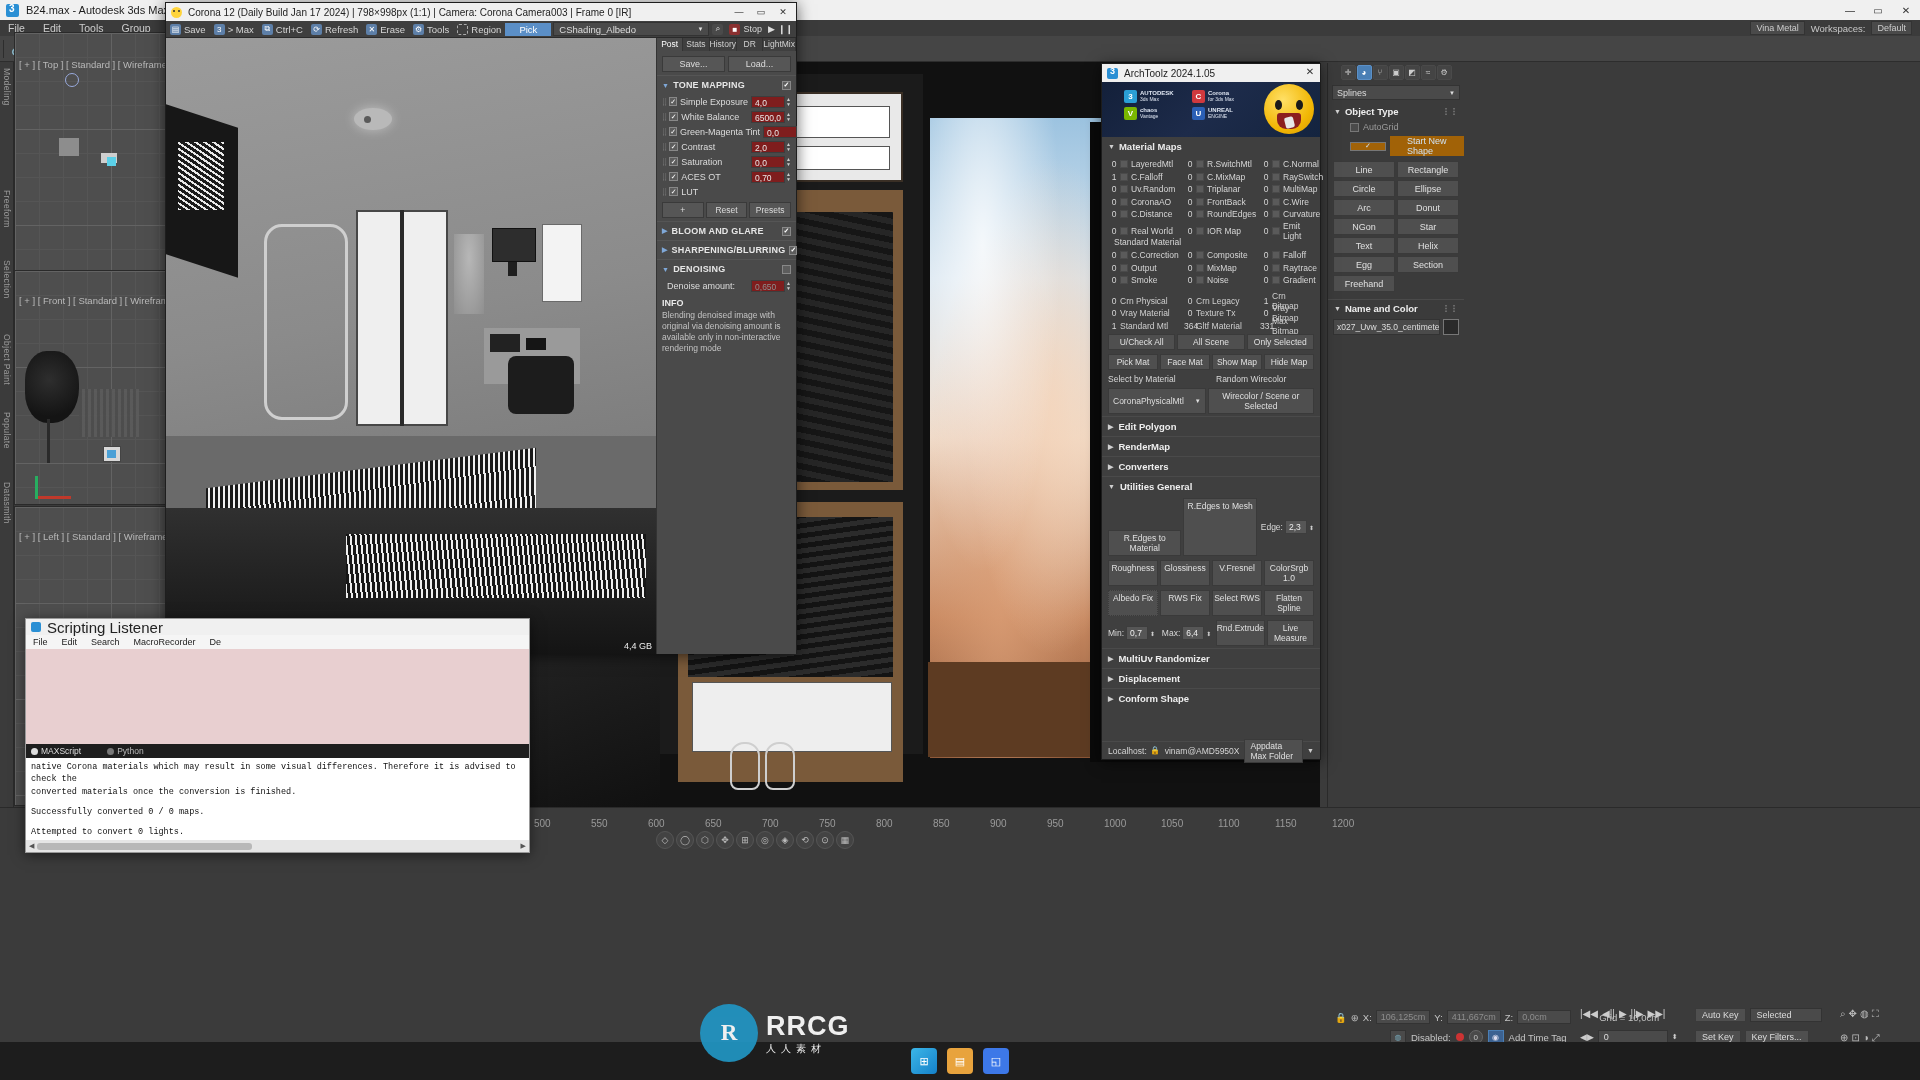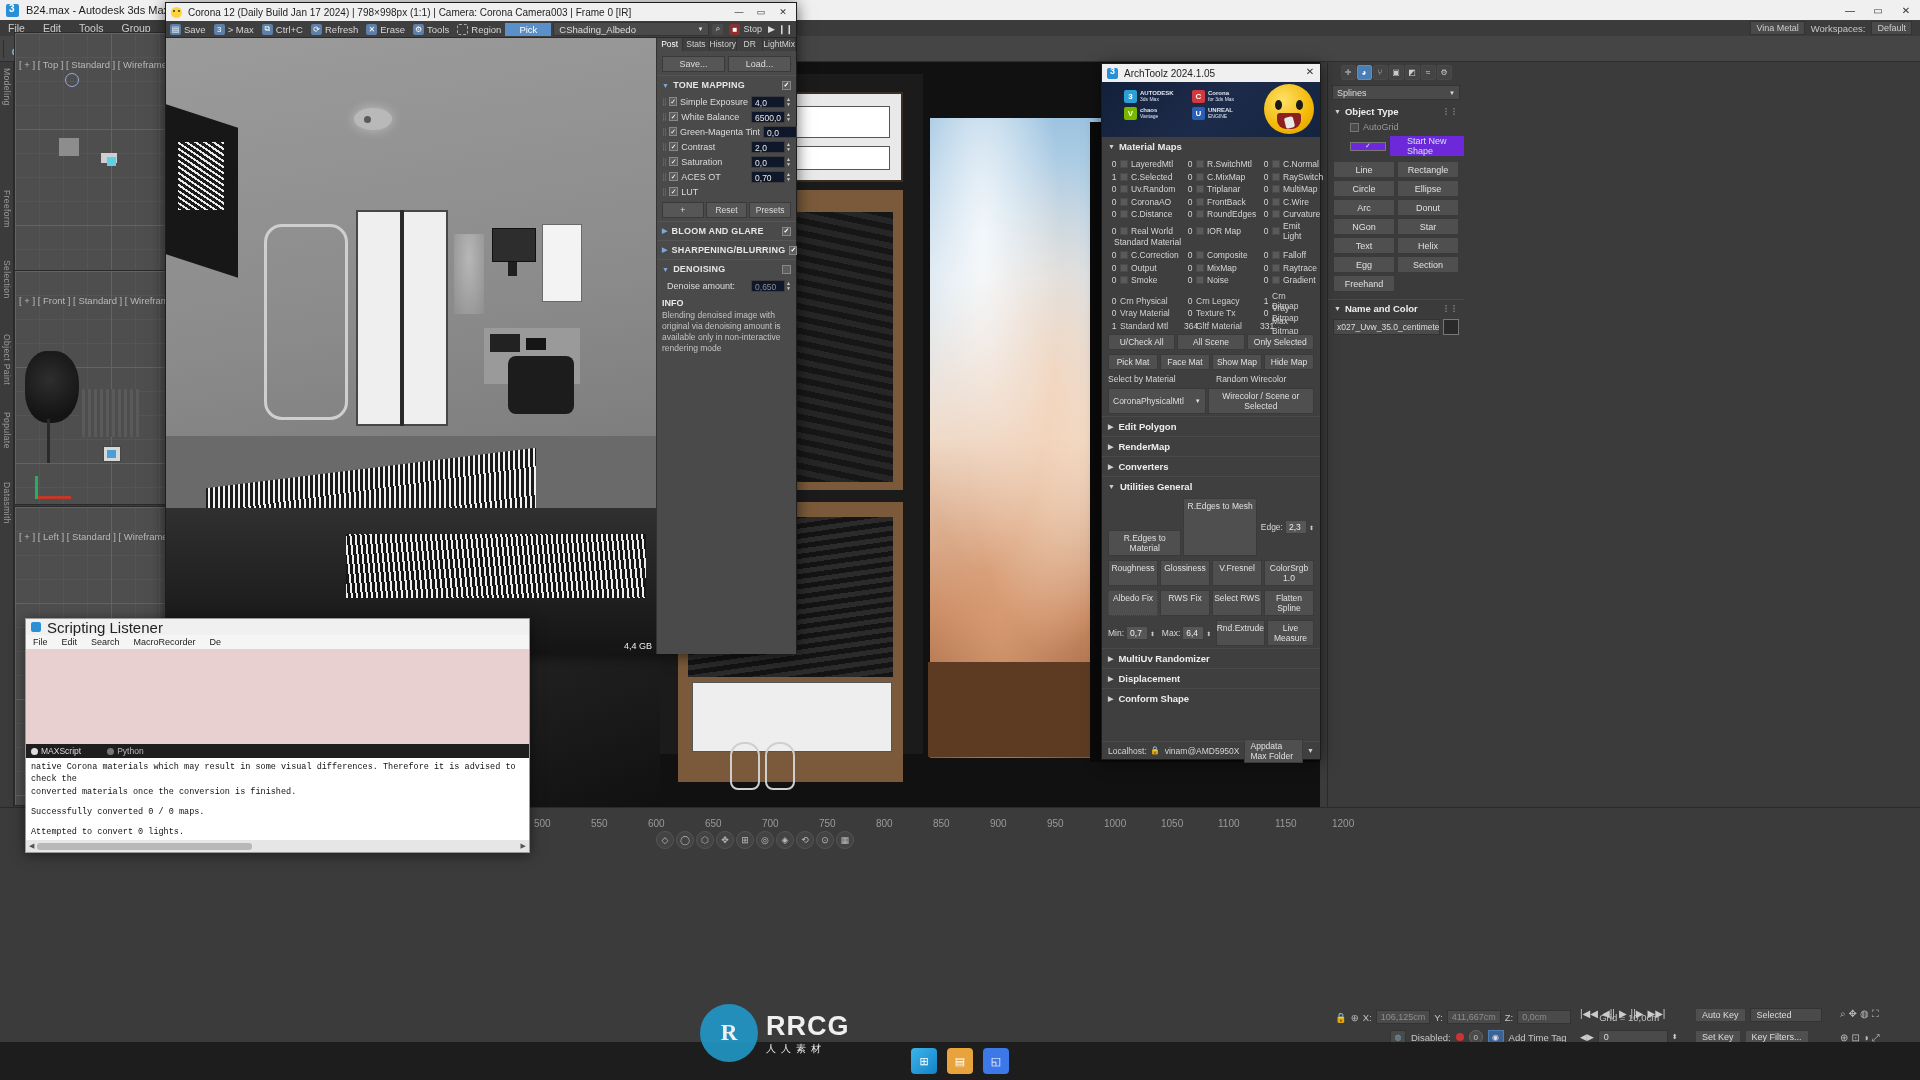--- a/index.html
+++ b/index.html
@@ -77,21 +77,21 @@
   .vfb-tab.on{background:#4a4a4a;color:#fff;}
   .sl-row{display:flex;gap:3px;padding:5px 5px 3px;}
   .sl-btn{flex:1;background:#565656;border:1px solid #3a3a3a;color:#ddd;font-size:9px;text-align:center;padding:2px 0;}
   .sect-h{display:flex;align-items:center;gap:4px;font-size:9px;color:#e6e6e6;font-weight:bold;padding:4px 5px;border-top:1px solid #555;letter-spacing:.2px;}
   .tri{font-size:7px;color:#7fa8d8;}
   .tm-row{display:flex;align-items:center;gap:3px;padding:1px 5px;height:15px;}
   .grip{color:#777;font-size:7px;letter-spacing:-1px;}
   .cbx{width:9px;height:9px;border:1px solid #888;background:#5d5d5d;color:#fff;font-size:7px;display:flex;align-items:center;justify-content:center;}
   .tm-lbl{font-size:9px;color:#dcdcdc;flex:1;white-space:nowrap;}
   .spin{display:flex;align-items:center;}
-  .spin .v{background:#0f172a;border:1px solid #3d3d3d;color:#e8e8e8;font-size:8.5px;width:34px;padding:0 3px;height:12px;line-height:12px;}
+  .spin .v{background:#7f1d1d;border:1px solid #3d3d3d;color:#e8e8e8;font-size:8.5px;width:34px;padding:0 3px;height:12px;line-height:12px;}
   .spin .ar{display:flex;flex-direction:column;margin-left:1px;}
   .spin .ar i{font-size:5px;color:#ccc;line-height:5px;font-style:normal;}
   .tm-btns{display:flex;gap:2px;padding:3px 5px;}
   .tm-btns .b{flex:1;background:#565656;border:1px solid #3a3a3a;color:#ddd;font-size:8.5px;text-align:center;padding:2px 0;}
   .info-h{font-size:9px;color:#e9e9e9;font-weight:bold;padding:5px 5px 2px;}
   .info-b{font-size:8.5px;color:#c3c3c3;padding:0 5px;line-height:1.28;}
 
   
   .at{position:absolute;left:1101px;top:63px;width:220px;height:697px;background:#3f3f3f;border:1px solid #1c1c1c;box-shadow:0 2px 14px rgba(0,0,0,.55);z-index:45;}
   .at-tb{height:18px;background:#f0f0f0;display:flex;align-items:center;position:relative;}
@@ -136,21 +136,21 @@
   
   .cp{position:absolute;left:1327px;top:63px;width:137px;height:745px;background:#3b3b3b;border-left:1px solid #2a2a2a;}
   .cp-tabs{display:flex;height:19px;background:#3b3b3b;align-items:center;justify-content:center;gap:1px;padding:0 2px;}
   .cp-tab{width:15px;height:15px;border:1px solid #4a4a4a;background:#444;display:flex;align-items:center;justify-content:center;color:#ccc;font-size:8px;border-radius:2px;}
   .cp-tab.on{background:#4a7fb5;border-color:#5b90c7;color:#fff;}
   .cp-drop{margin:3px 4px;height:15px;background:#4a4a4a;border:1px solid #333;color:#ddd;font-size:9px;display:flex;align-items:center;justify-content:space-between;padding:0 4px;}
   .cp-roll{display:flex;align-items:center;gap:4px;font-size:9.5px;color:#eee;font-weight:bold;padding:3px 6px;}
   .cp-roll .dots{margin-left:auto;color:#888;font-size:8px;}
   .cp-chk{display:flex;align-items:center;gap:4px;padding:2px 0 2px 22px;font-size:9px;color:#9a9a9a;}
   .cp-chk .cb{width:9px;height:9px;border:1px solid #777;background:#4a4a4a;display:flex;align-items:center;justify-content:center;font-size:7px;color:#ddd;}
-  .cp-chk.hl span{background:#6d28d9;color:#cfe0f0;padding:0 17px;}
+  .cp-chk.hl span{background:#a16207;color:#cfe0f0;padding:0 17px;}
   .cp-grid{display:grid;grid-template-columns:1fr 1fr;gap:2px;padding:3px 5px;}
   .cp-btn{background:#4f4f4f;border:1px solid #3a3a3a;color:#e0e0e0;font-size:9px;text-align:center;padding:2.5px 0;}
   .cp-name{display:flex;gap:3px;padding:2px 5px;align-items:center;}
   .cp-nf{flex:1;background:#4a4a4a;border:1px solid #333;color:#ddd;font-size:8.5px;padding:2px 3px;overflow:hidden;white-space:nowrap;}
   .cp-sw{width:16px;height:16px;background:#2a2a2a;border:1px solid #777;}
 
   
   .tr-bar{position:absolute;right:0;top:20px;width:460px;height:16px;display:flex;align-items:center;justify-content:flex-end;gap:6px;padding-right:8px;}
   .tr-f{background:#4a4a4a;border:1px solid #333;color:#ccc;font-size:9px;padding:1px 5px;display:flex;align-items:center;gap:14px;}
   .tr-t{font-size:9.5px;color:#c8c8c8;}
@@ -583,21 +583,21 @@
         <span class="mm-n">0</span>
         <span class="mm-c">
             <span class="sq"></span>
             <span>C.Normal</span>
           </span>
       </div>
       <div class="mm-r">
         <span class="mm-n">1</span>
         <span class="mm-c">
             <span class="sq"></span>
-            <span>C.Selected</span>
+            <span>C.Falloff</span>
           </span>
         <span class="mm-n">0</span>
         <span class="mm-c">
             <span class="sq"></span>
             <span>C.MixMap</span>
           </span>
         <span class="mm-n">0</span>
         <span class="mm-c">
             <span class="sq"></span>
             <span>RaySwitch</span>

